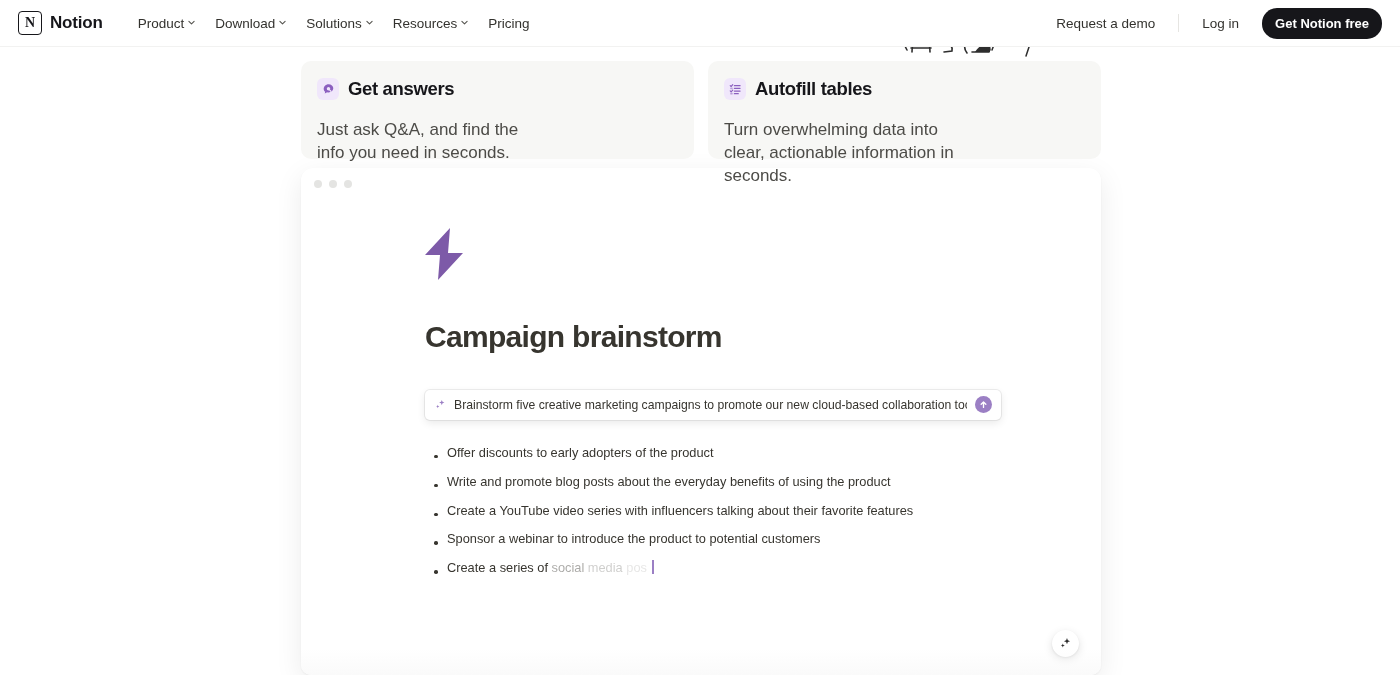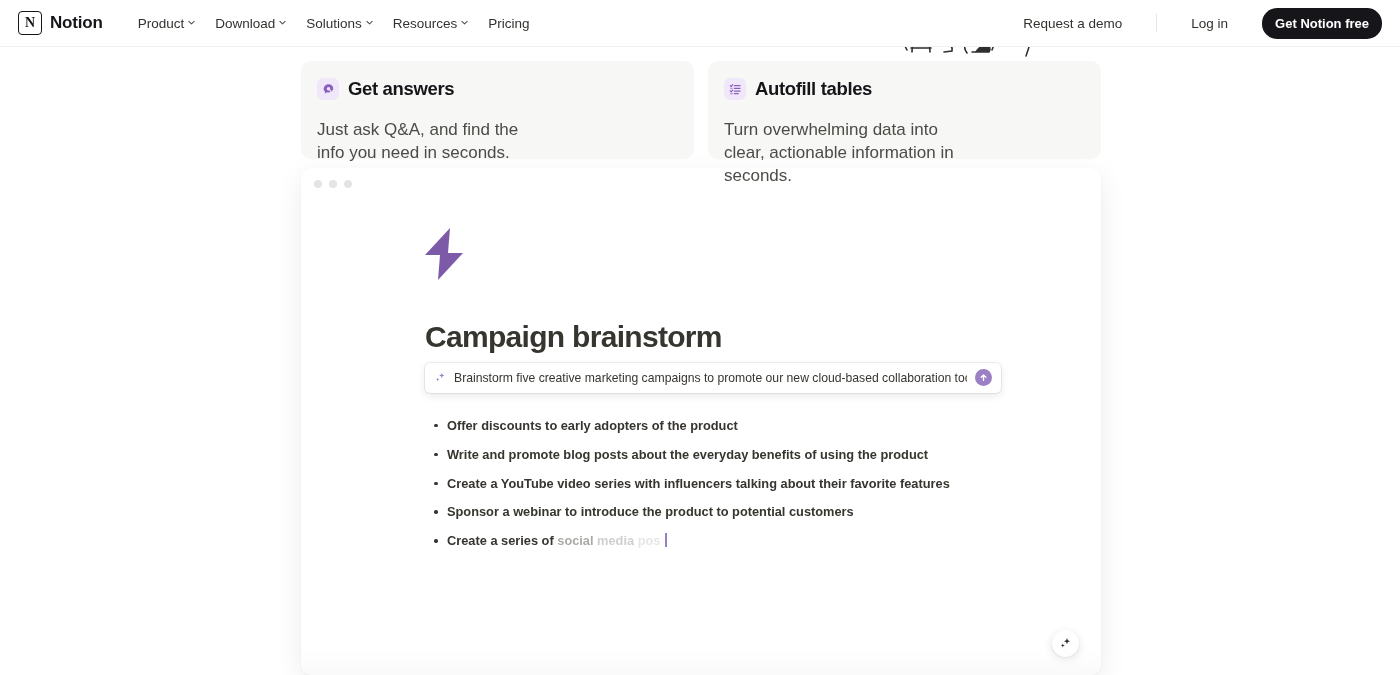--- a/index.html
+++ b/index.html
@@ -35,21 +35,21 @@
   .nav-item {
     display:flex; align-items:center; gap:4px;
     font-size:13.5px; color:#33322e; font-weight:500;
     padding:6px 9px; border-radius:5px; cursor:pointer;
     white-space:nowrap;
   }
   .caret { width:7px; height:7px; position:relative; top:-1px; }
   .caret svg { display:block; }
 
   .header-right {
-    margin-left:auto; display:flex; align-items:center; gap:16px;
+    margin-left:auto; display:flex; align-items:center; gap:5px;
   }
   .hdr-link {
     font-size:13.5px; color:#33322e; font-weight:500;
     padding:6px 11px; border-radius:5px; cursor:pointer; white-space:nowrap;
   }
   .hdr-divider { width:1px; height:18px; background:#e6e5e2; margin:0 7px; }
   .cta-btn {
     background:#16161a; color:#ffffff;
     font-size:13px; font-weight:700;
     padding:8px 13px; border-radius:15px; cursor:pointer;
@@ -109,21 +109,21 @@
     padding-left:13px;
   }
   .dot { width:8px; height:8px; border-radius:50%; background:#e4e4e2; }
 
   .doc { padding:28px 0 0 124px; position:relative; }
 
   .bolt { margin-bottom:36px; }
 
   .doc-title {
     font-size:30px; font-weight:700; color:#37352f;
-    letter-spacing:-0.7px; margin-bottom:8px; line-height:1.15;
+    letter-spacing:-0.7px; margin-bottom:35px; line-height:1.15;
   }
 
   .prompt-bar {
     width:576px; height:30px;
     background:#ffffff; border-radius:5px;
     box-shadow:0 0 0 1px rgba(15,15,15,0.07), 0 3px 9px rgba(15,15,15,0.09);
     display:flex; align-items:center;
     padding:0 9px 0 10px; gap:8px;
     margin-bottom:19px;
   }
@@ -133,23 +133,23 @@
   }
   .send-btn {
     width:17px; height:17px; border-radius:50%;
     background:#9b7fc4;
     display:flex; align-items:center; justify-content:center;
     flex:0 0 auto; cursor:pointer; border:none;
   }
 
   .bullets { list-style:none; }
   .bullet {
-    display:flex; align-items:flex-start; gap:0;
+    display:flex; align-items:center; gap:0;
     font-size:12.8px; color:#37352f;
-    line-height:1.45; padding:5.2px 0;font-weight:bold;
+    line-height:1.45; padding:5.2px 0;
   }
   .bullet-dot {
     flex:0 0 auto; width:22px;
     display:flex; justify-content:center; padding-top:7px;
   }
   .bullet-dot i {
     display:block; width:3.5px; height:3.5px;
     border-radius:50%; background:#37352f;
   }
   .bullet-text { position:relative; white-space:nowrap; }

